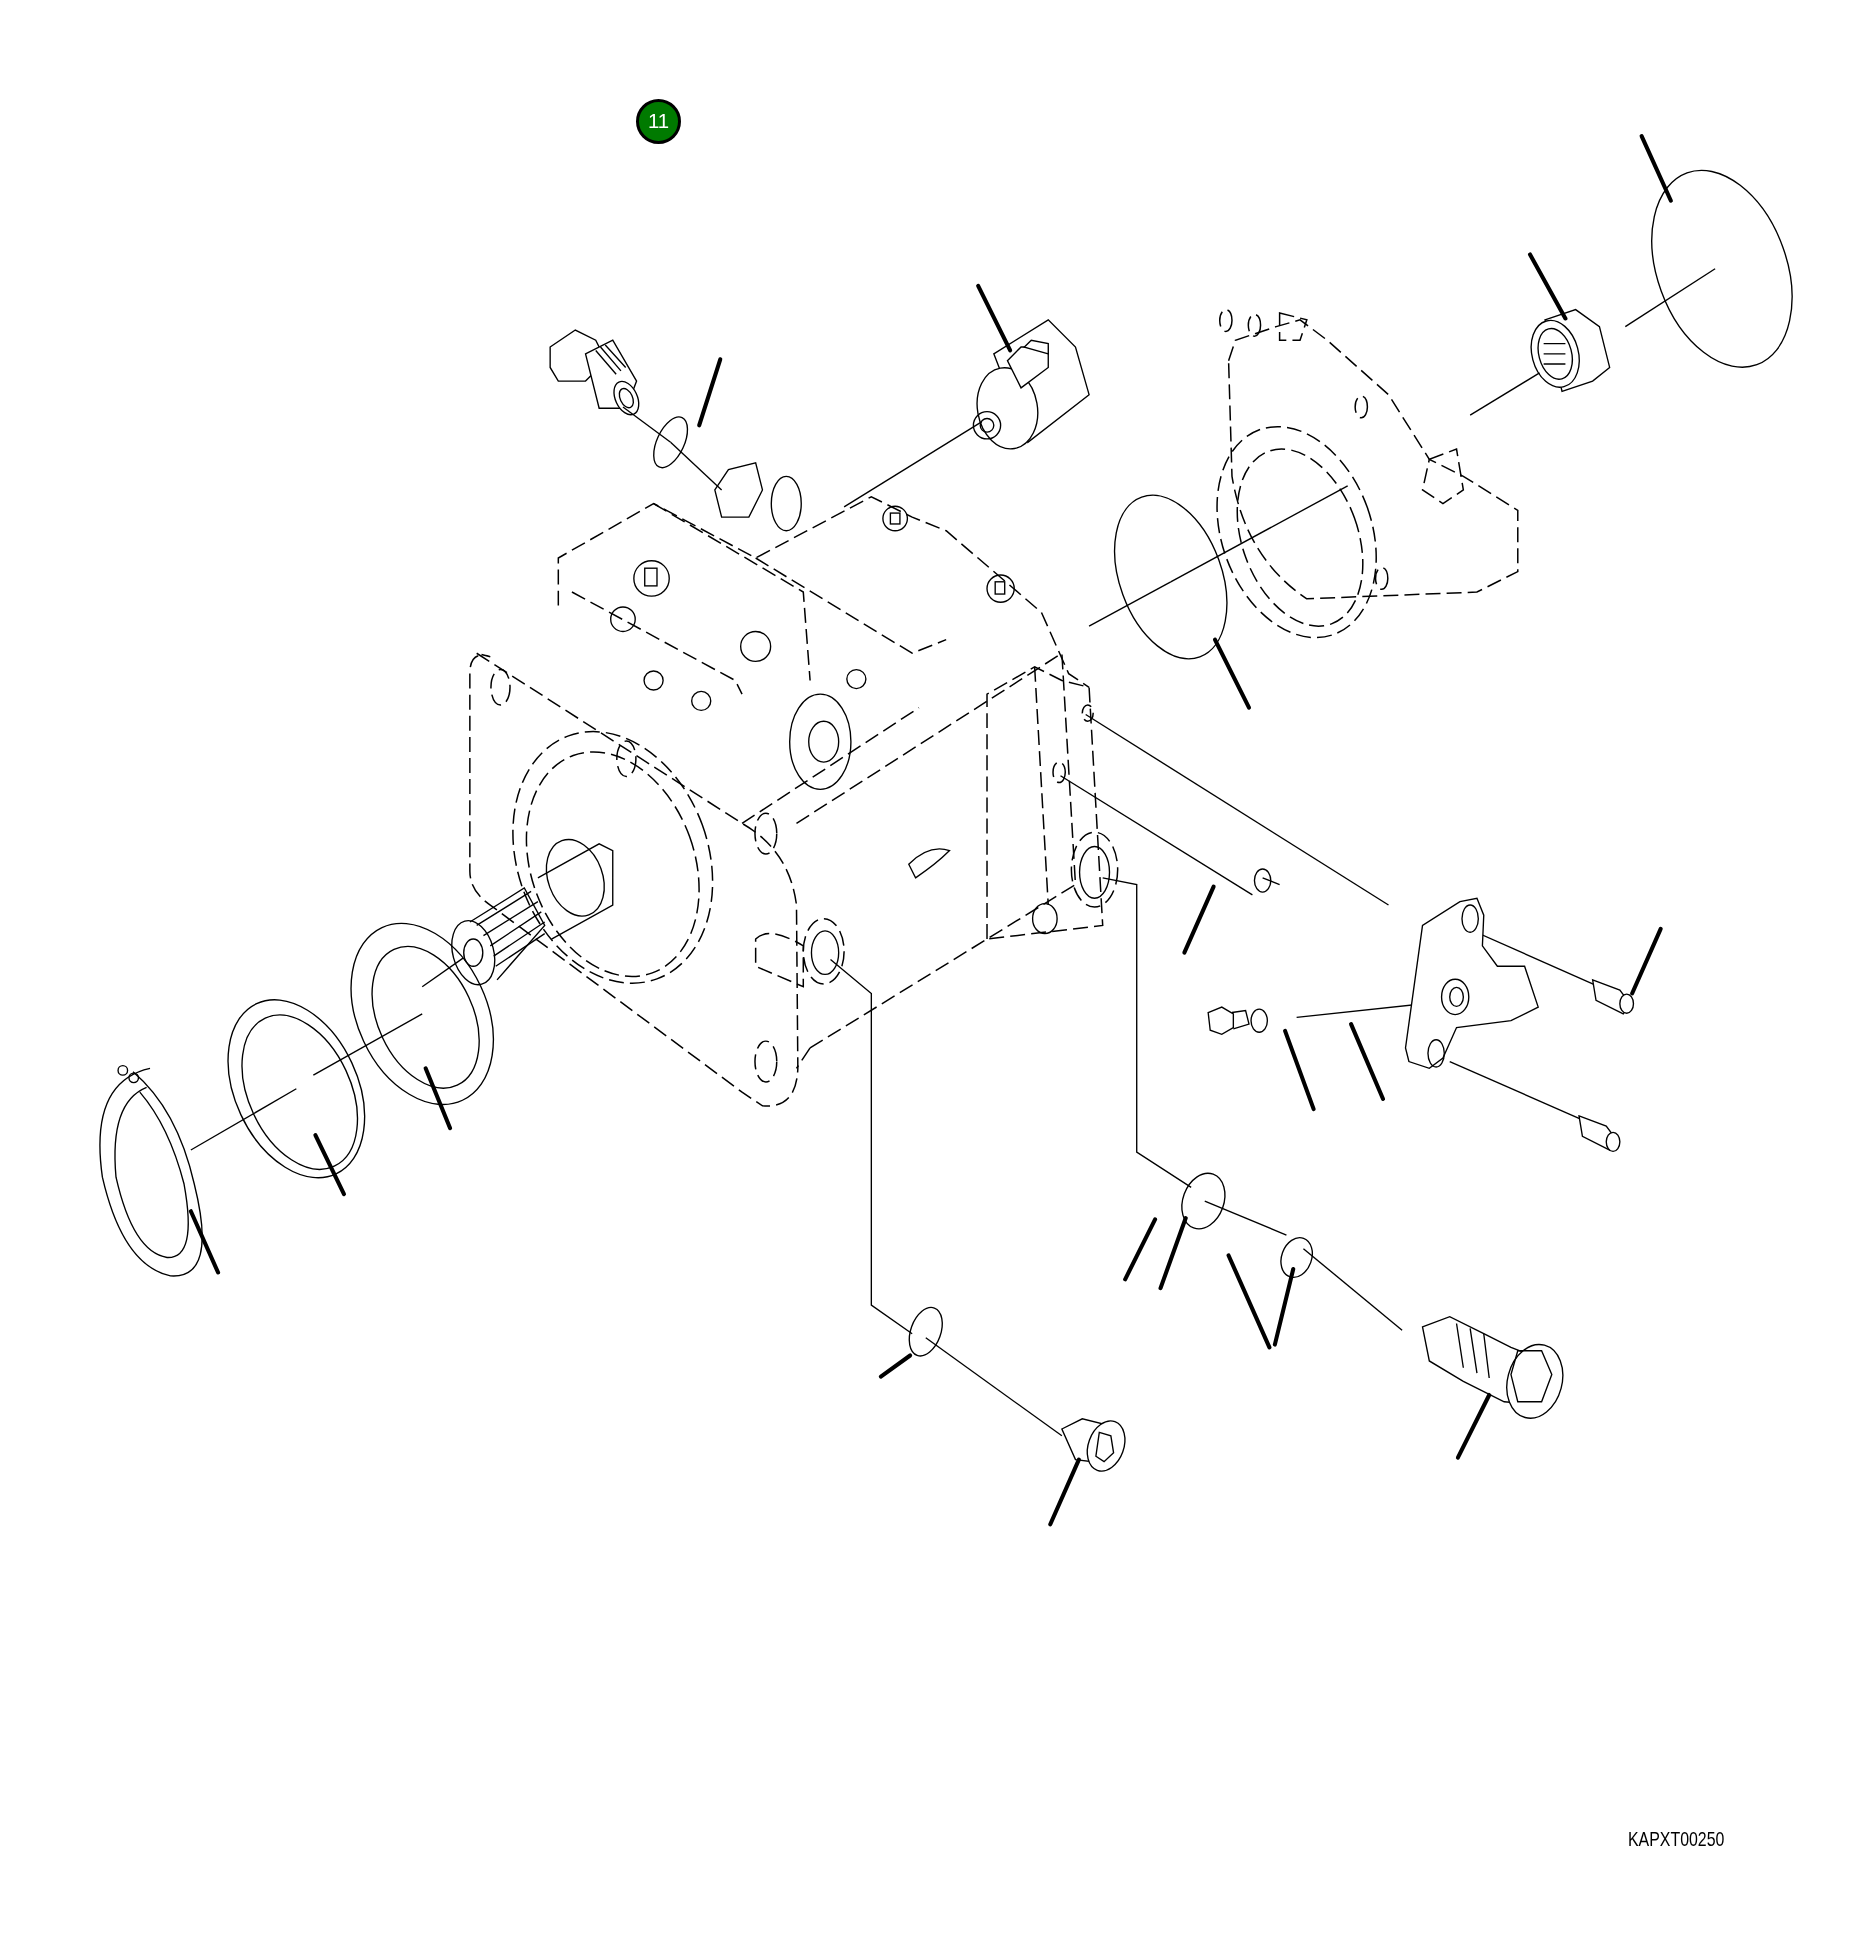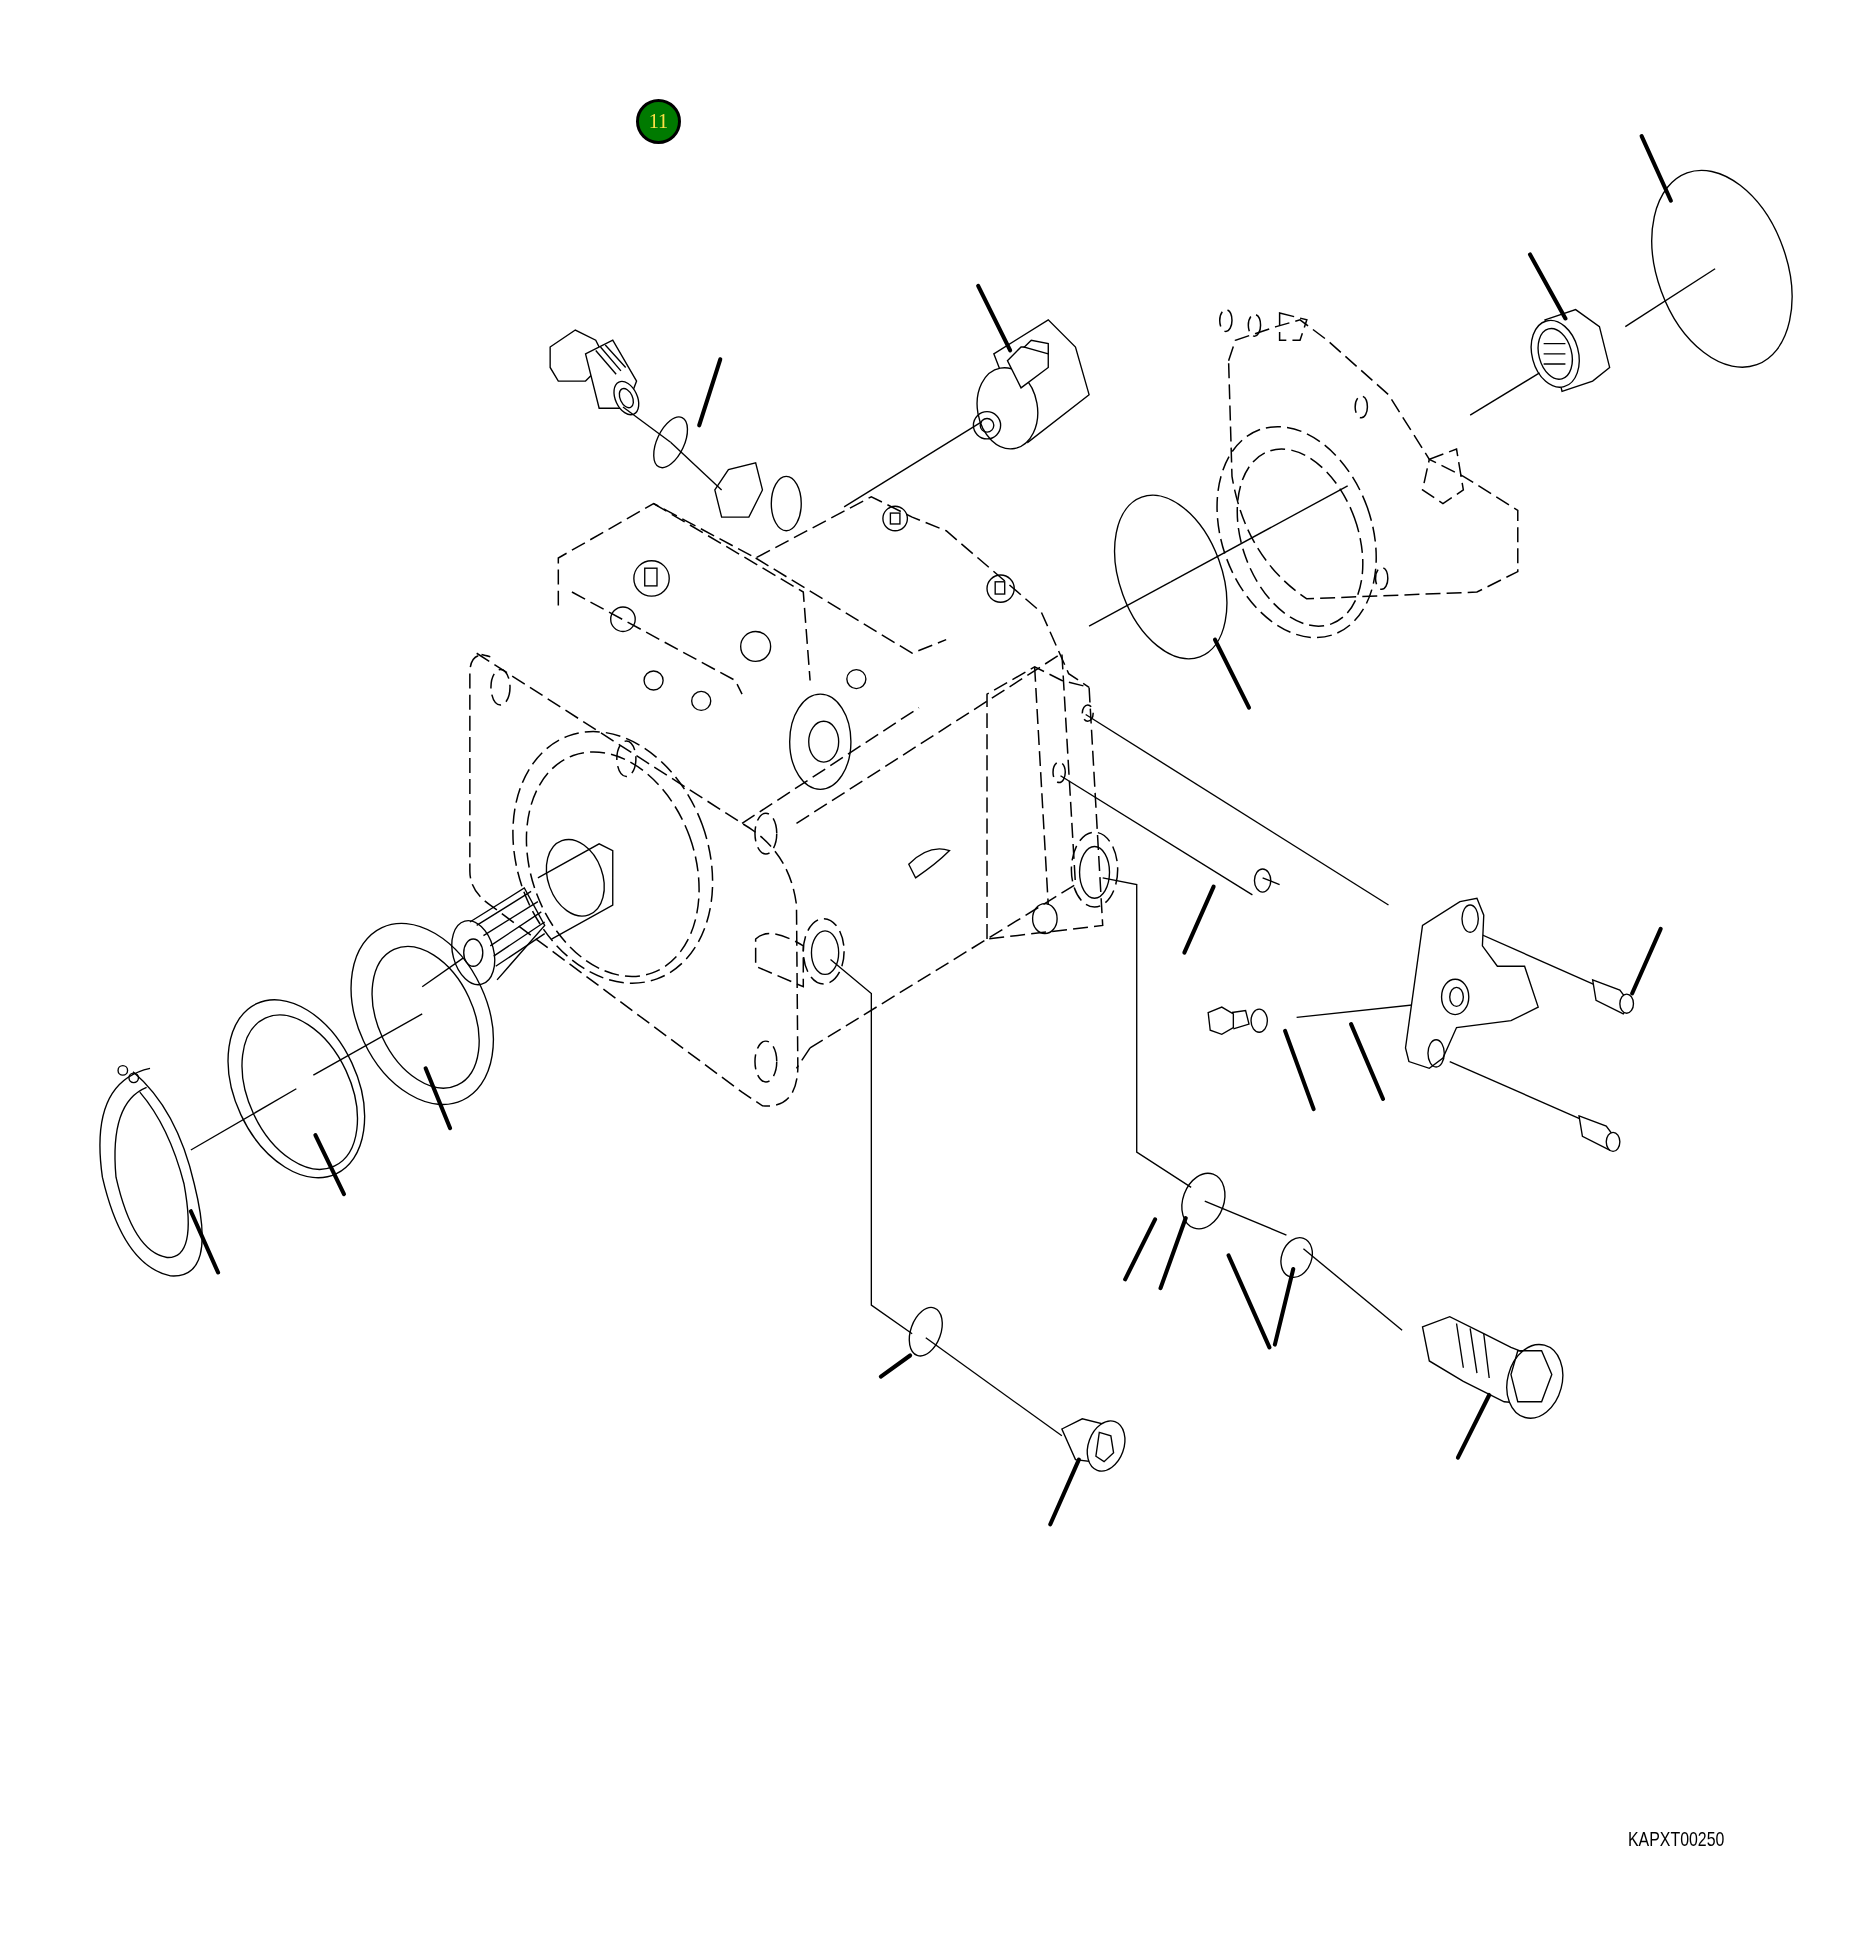--- a/index.html
+++ b/index.html
@@ -2,21 +2,21 @@
 <html style="font-size:11px"><head>
 <meta charset="utf-8">
 <style>
   html, body { margin:0; padding:0; background:#ffffff; }
   body { width:1874px; height:1955px; position:relative; overflow:hidden; font-family:"Liberation Sans", sans-serif; }
   #drawing { position:absolute; left:0; top:0; width:1874px; height:1955px; }
   .thin { fill:none; stroke:#000; stroke-width:2; }
   .dash { fill:none; stroke:#000; stroke-width:2.2; stroke-dasharray:22 9; }
   .leader { fill:none; stroke:#000; stroke-width:6; stroke-linecap:round; }
   .solid { fill:#fff; stroke:#000; stroke-width:2; }
-  .callout-badge { position:absolute; width:39px; height:39px; border-radius:50%; background:#007a00; border:3.4px solid #000; color:#fde047; display:flex; align-items:center; justify-content:center; font-size:20.4px; font-family:Liberation Serif, serif; cursor:pointer; }
+  .callout-badge { position:absolute; width:39px; height:39px; border-radius:50%; background:#007a00; border:3.4px solid #000; color:#ffffff; display:flex; align-items:center; justify-content:center; font-size:20.4px; font-family:Liberation Sans, sans-serif; cursor:pointer; }
   .drawing-code { position:absolute; font-size:20.4px; color:#000; letter-spacing:0px; transform:scaleX(0.78); transform-origin:left top; font-family:"Liberation Sans", sans-serif; }
 </style>
 </head>
 <body>
 
 <svg id="drawing" viewBox="0 0 2753 2873" xmlns="http://www.w3.org/2000/svg">
 
   <g>
 
     <path class="dash" d="M700 960 L1090 1210 Q1160 1250 1170 1330 L1172 1570 Q1170 1630 1120 1625 L1090 1605 L720 1330 Q690 1310 690 1280 L690 990 Q690 955 720 965 Z"></path>

